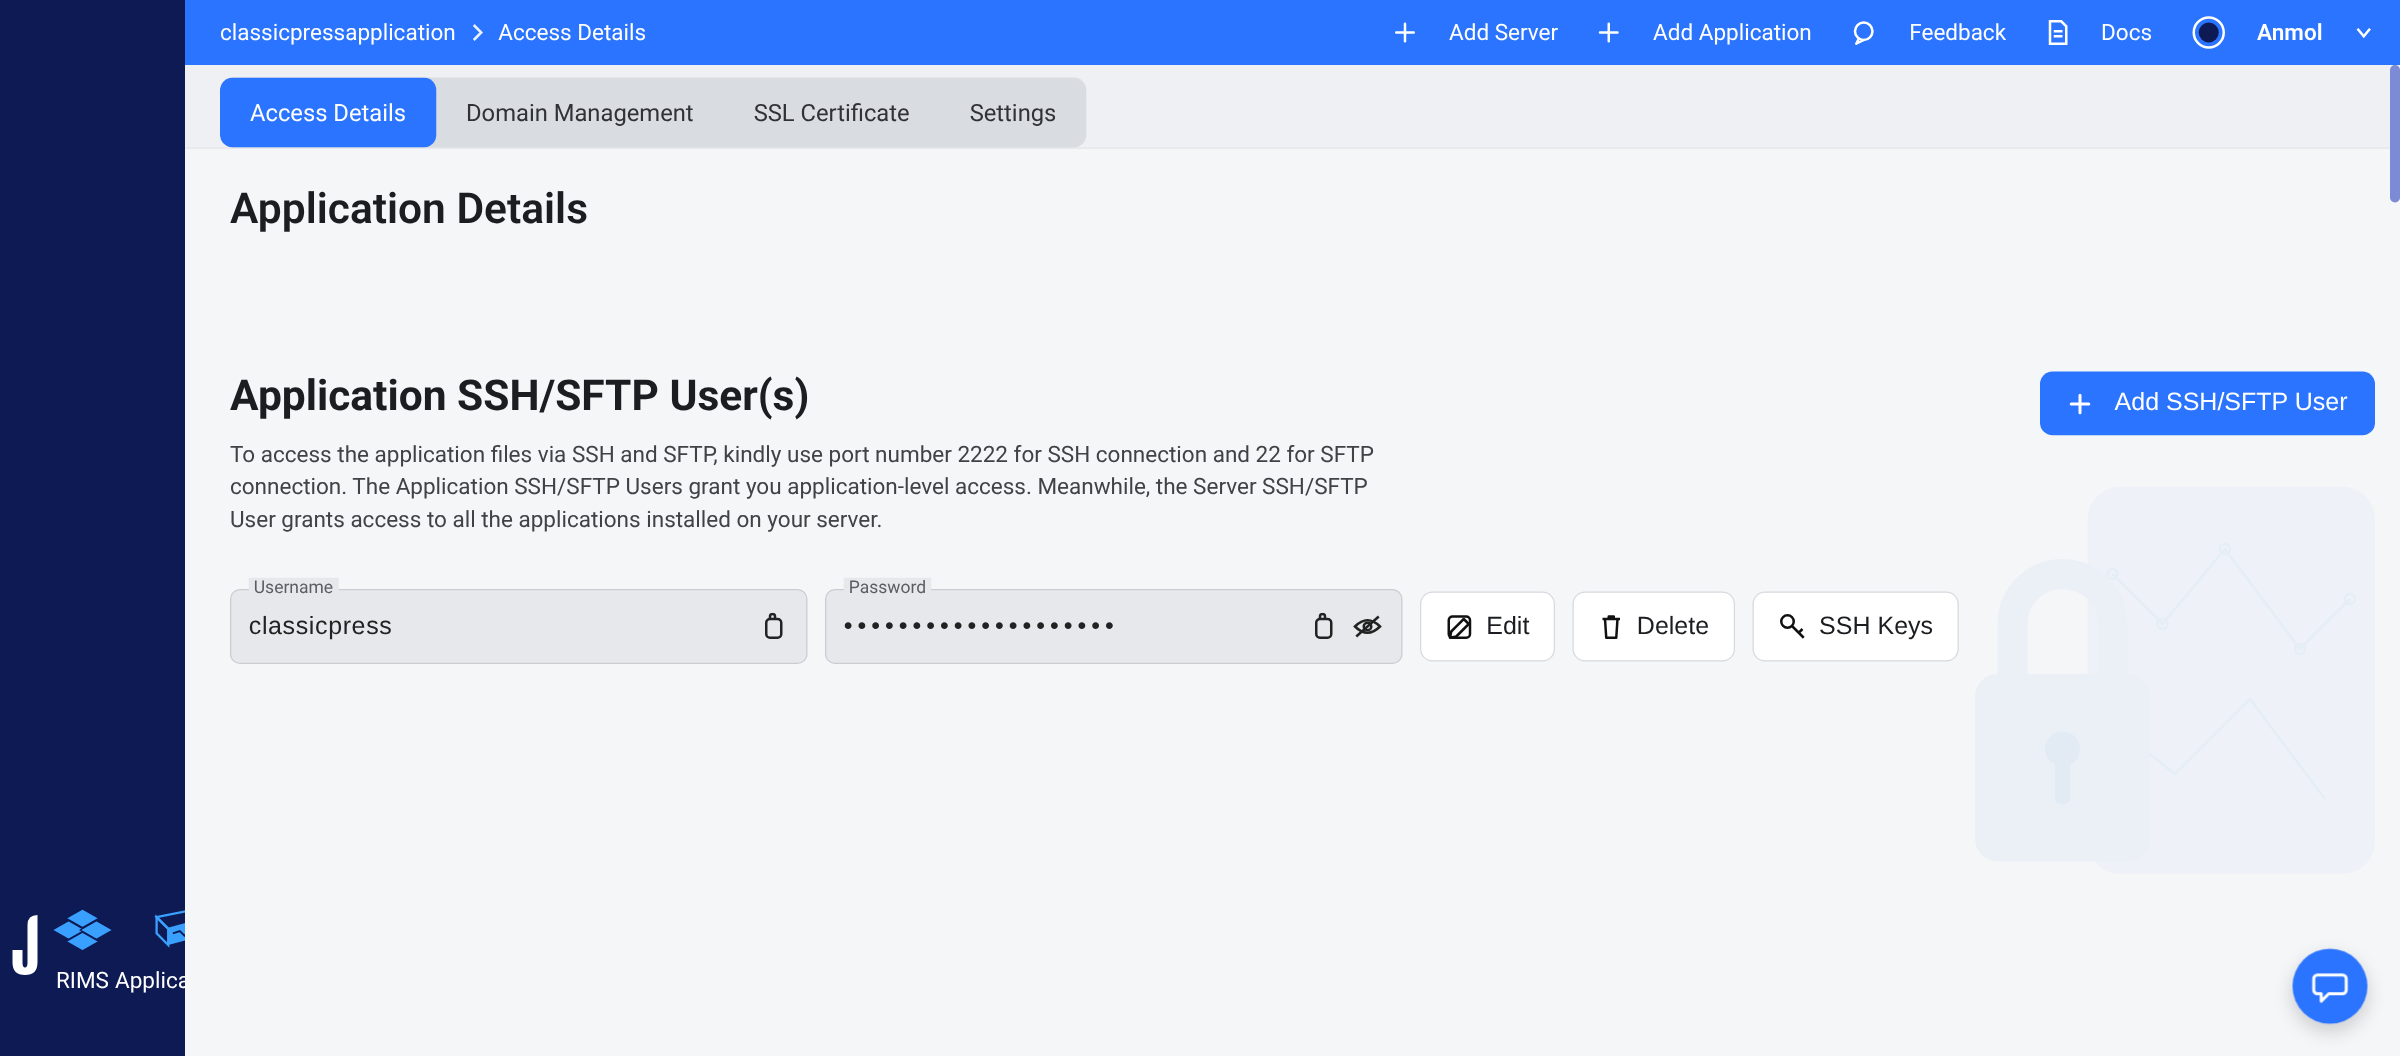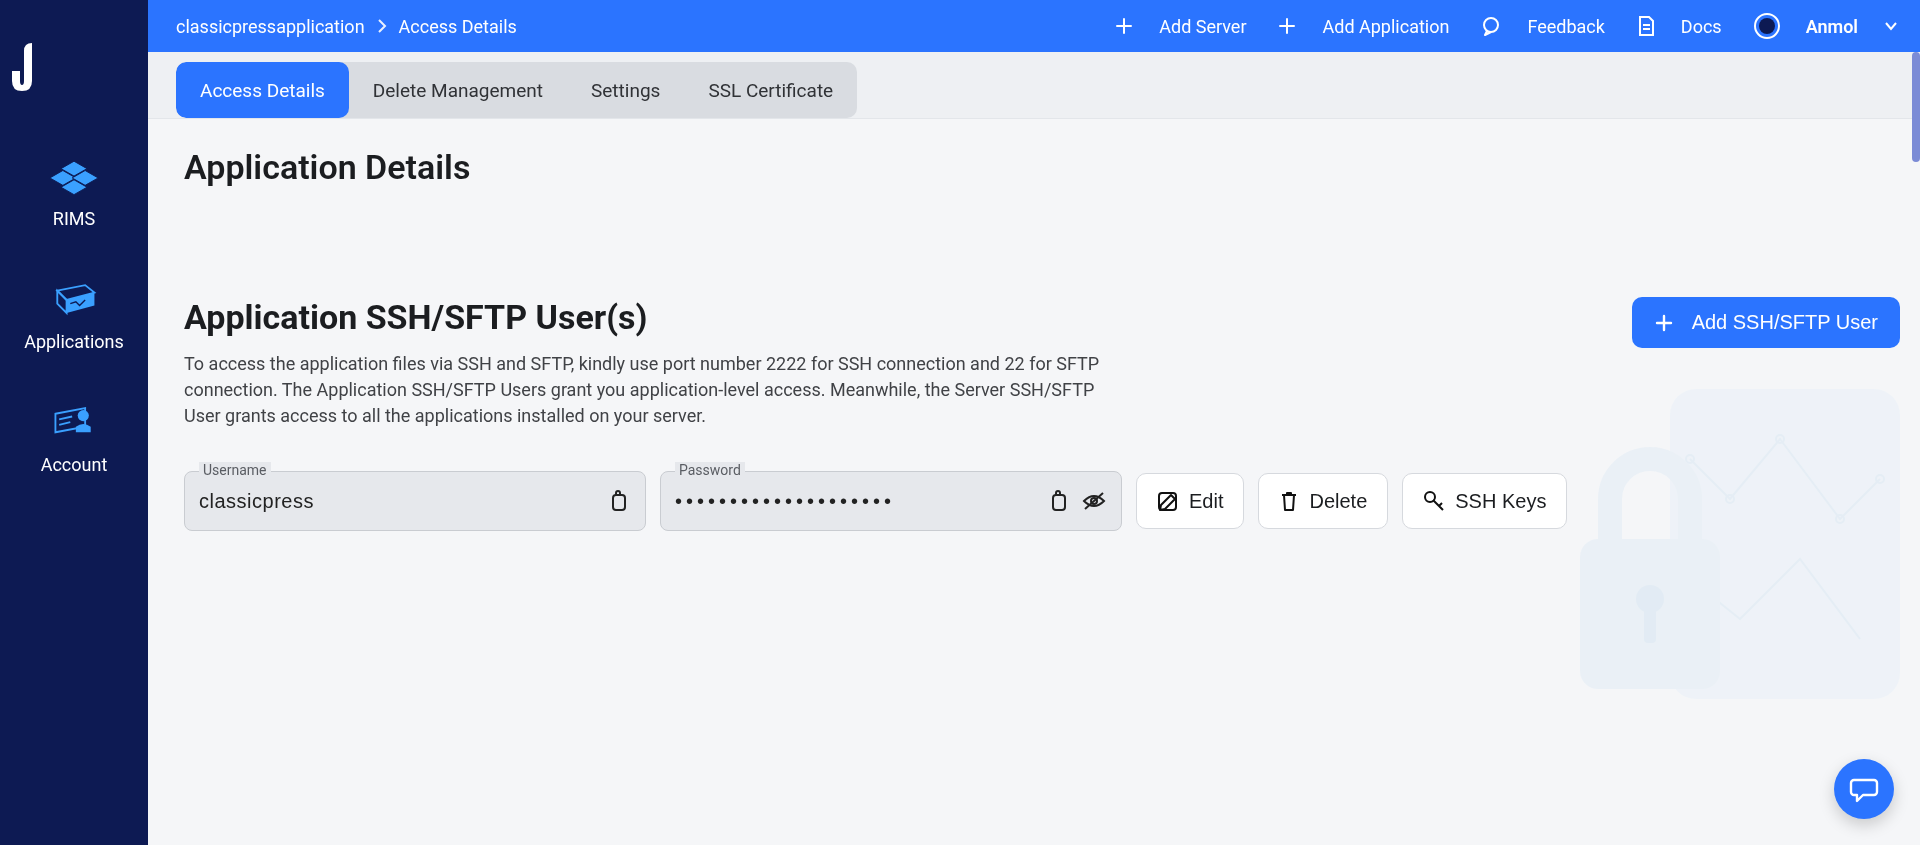--- a/index.html
+++ b/index.html
@@ -1,20 +1,20 @@
 <!DOCTYPE html>
 <html><head>
 <meta charset="utf-8">
 <style>
   * { box-sizing: border-box; margin: 0; padding: 0; }
   html, body { width: 100%; height: 100%; font-family: -apple-system, BlinkMacSystemFont, "Segoe UI", Roboto, Arial, sans-serif; color: #111; }
   body { display: flex; background: #f5f6f8; overflow: hidden; }
 
   
-  .sidebar { width: 148px; min-width: 148px; height: 100vh; background: #0d1a53; display: flex; flex-direction: column; align-items: flex-start; padding-top: 40px; }
+  .sidebar { width: 148px; min-width: 148px; height: 100vh; background: #0d1a53; display: flex; flex-direction: row; align-items: flex-end; padding-top: 40px; }
   .logo-box { width: 44px; height: 56px; display: flex; align-items: center; justify-content: center; margin-bottom: 60px; }
   .nav-item { width: 100%; display: flex; flex-direction: column; align-items: center; gap: 10px; margin-bottom: 50px; cursor: pointer; }
   .nav-icon { width: 52px; height: 42px; display: flex; align-items: center; justify-content: center; }
   .nav-label { color: #fff; font-size: 18px; }
 
   
   .main { flex: 1; display: flex; flex-direction: column; height: 100vh; overflow: hidden; }
 
   
   .topbar { height: 52px; background: #2b74ff; display: flex; align-items: center; justify-content: space-between; padding: 0 22px 0 28px; color: #fff; }
@@ -171,27 +171,27 @@
       </div>
     </div>
   </div>
 
   <div class="tabs-row">
     <div class="tabs">
       <div class="tab active">
           <span>Access Details</span>
         </div>
       <div class="tab">
-          <span>Delete Management</span>
+          <span>Domain Management</span>
+        </div>
+      <div class="tab">
+          <span>SSL Certificate</span>
         </div>
       <div class="tab">
           <span>Settings</span>
-        </div>
-      <div class="tab">
-          <span>SSL Certificate</span>
         </div>
     </div>
   </div>
 
   <div class="content">
     <div class="bg-illustration">
       <svg width="420" height="420" viewBox="0 0 420 420">
         <rect x="150" y="70" width="230" height="310" rx="26" fill="#cfe5f8"></rect>
         <g stroke="#9fc9ea" stroke-width="2" fill="none">
           <polyline points="170,140 210,180 260,120 320,200 360,160"></polyline>

